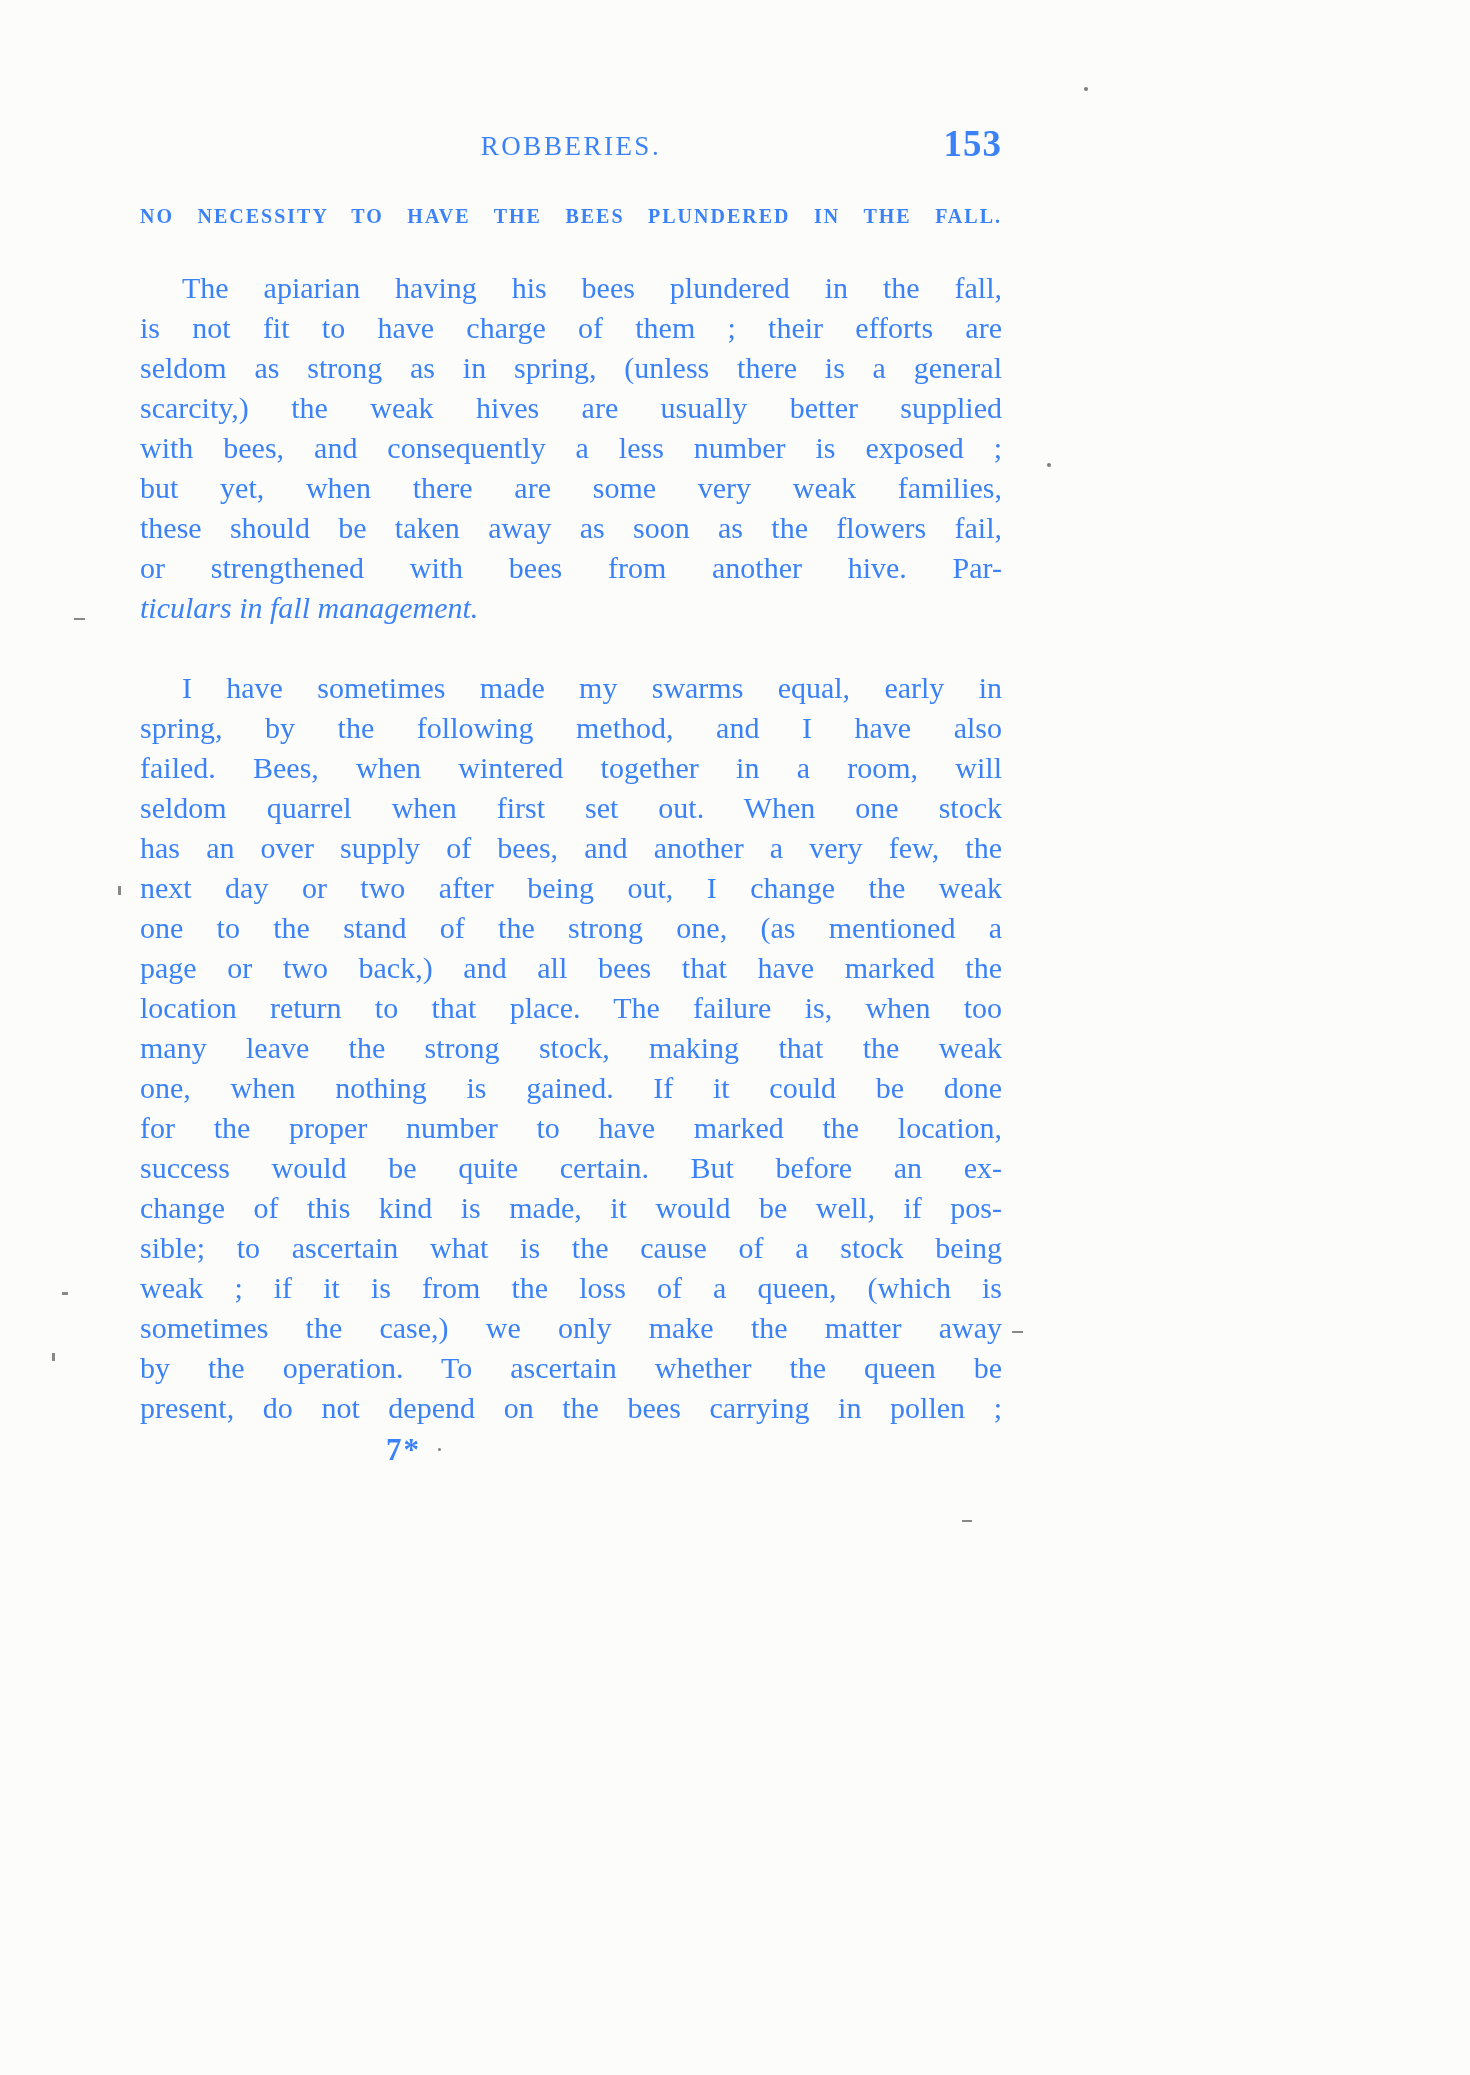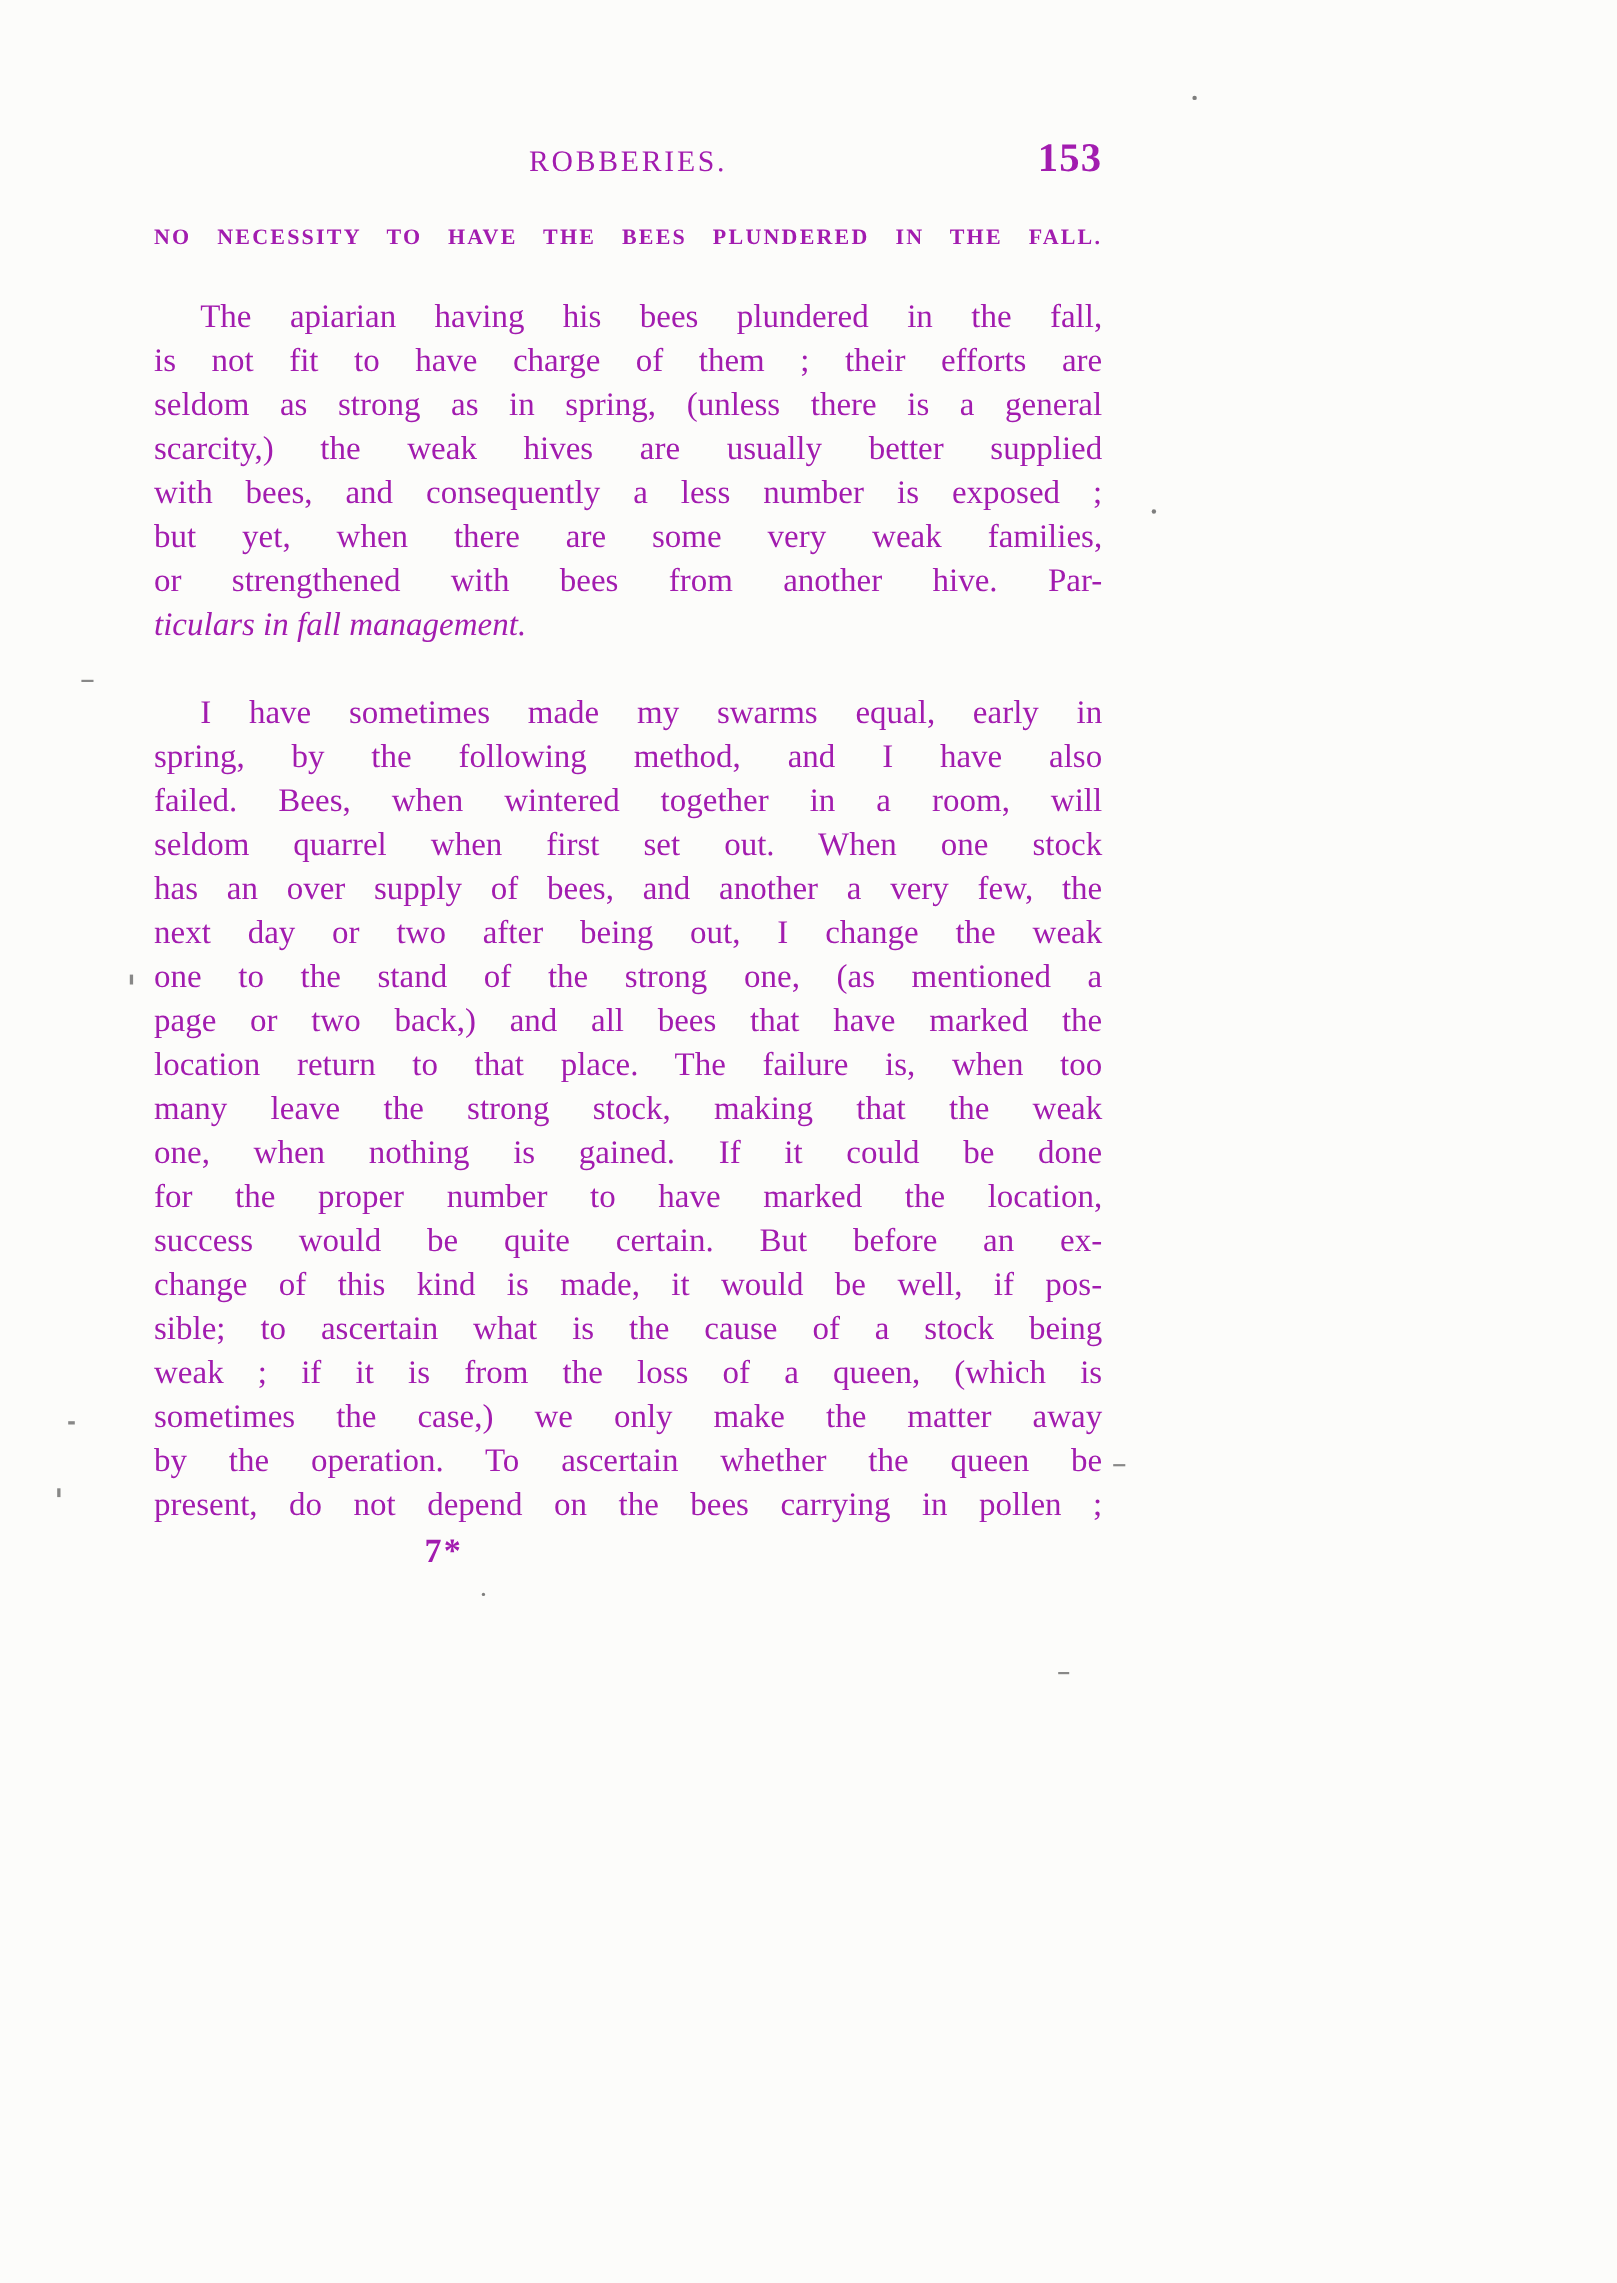--- a/index.html
+++ b/index.html
@@ -6,21 +6,21 @@
     margin: 0;
     padding: 0;
     background: #e9e9e9;
   }
   .page {
     position: relative;
     width: 1470px;
     height: 2075px;
     margin: 0 auto;
     background: #fcfcfa;
-    color: #a21caf;
+    color: #3b82f6;
     font-family: "Liberation Serif", "DejaVu Serif", serif;
     overflow: hidden;
   }
   .column {
     position: absolute;
     left: 140px;
     top: 130px;
     width: 862px;
   }
   .running-head-row {
@@ -103,20 +103,21 @@
 
     <div class="section-heading">NO NECESSITY TO HAVE THE BEES PLUNDERED IN THE FALL.</div>
 
     <div class="body-text">
       <div class="line indent">The apiarian having his bees plundered in the fall,</div>
       <div class="line">is not fit to have charge of them ; their efforts are</div>
       <div class="line">seldom as strong as in spring, (unless there is a general</div>
       <div class="line">scarcity,) the weak hives are usually better supplied</div>
       <div class="line">with bees, and consequently a less number is exposed ;</div>
       <div class="line">but yet, when there are some very weak families,</div>
+      <div class="line">these should be taken away as soon as the flowers fail,</div>
       <div class="line">or strengthened with bees from another hive. Par-</div>
       <div class="line short">ticulars in fall management.</div>
 
       <div class="line indent">I have sometimes made my swarms equal, early in</div>
       <div class="line">spring, by the following method, and I have also</div>
       <div class="line">failed. Bees, when wintered together in a room, will</div>
       <div class="line">seldom quarrel when first set out. When one stock</div>
       <div class="line">has an over supply of bees, and another a very few, the</div>
       <div class="line">next day or two after being out, I change the weak</div>
       <div class="line">one to the stand of the strong one, (as mentioned a</div>

